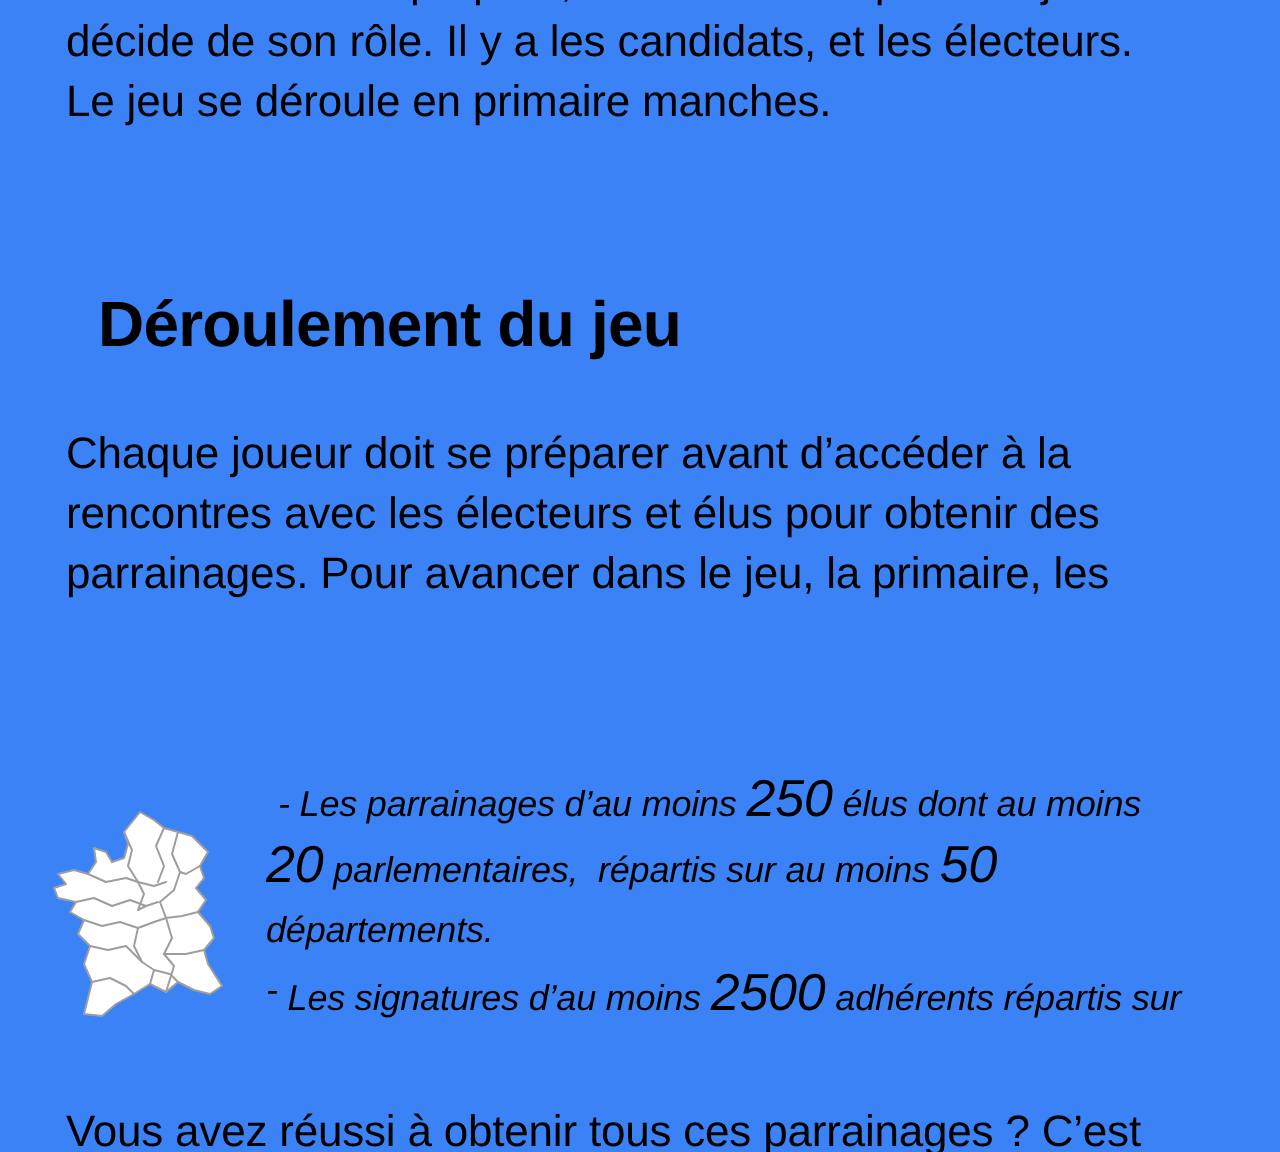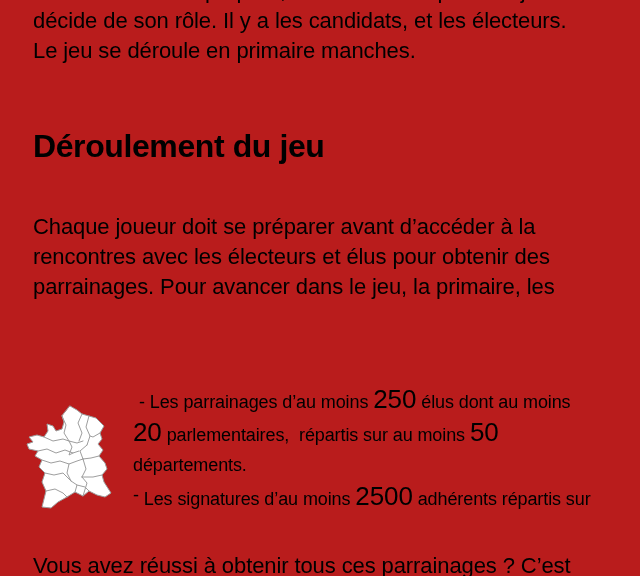--- a/index.html
+++ b/index.html
@@ -1,39 +1,39 @@
 <!DOCTYPE html>
 <html><head>
 <meta charset="utf-8">
 <style>
   html, body { margin: 0; padding: 0; background: #ffffff; }
   .page {
     position: relative;
     width: 640px;
     height: 576px;
-    background: #b91c1c;
+    background: #3b82f6;
     overflow: hidden;
     color: #000000;
     font-family: "Liberation Sans", "DejaVu Sans", sans-serif;
     letter-spacing: -0.1px;
   }
   .intro {
     position: absolute;
     left: 33px;
     top: -24px;
     width: 598px;
     font-size: 22px;
     line-height: 30px;
     white-space: nowrap;
   }
   .heading {
     position: absolute;
     left: 33px;
     top: 126px;
-    margin: 0;
+    margin: 16px;
     font-size: 32px;
     line-height: 40px;
     font-weight: bold;
     letter-spacing: -0.4px;
   }
   .para {
     position: absolute;
     left: 33px;
     top: 197px;
     width: 600px;
@@ -50,20 +50,21 @@
     height: 116px;
   }
   .reqs {
     position: absolute;
     left: 133px;
     top: 384px;
     width: 500px;
     font-size: 18px;
     line-height: 30px;
     white-space: nowrap;
+    font-style: italic;
   }
   .reqs .big { font-size: 26px; }
   .req-line.indent { padding-left: 6px; }
   .req-line .raised { vertical-align: 4px; }
   .footer-line {
     position: absolute;
     left: 33px;
     top: 551px;
     width: 600px;
     font-size: 22px;

